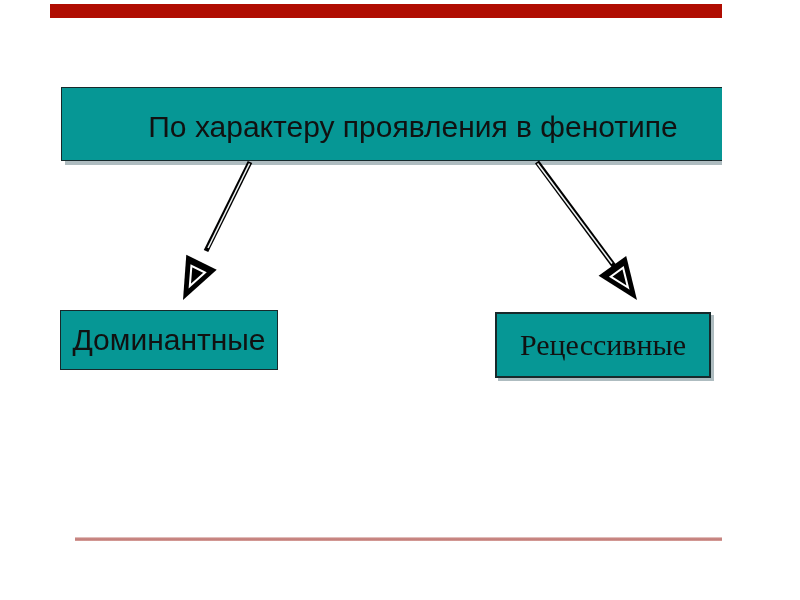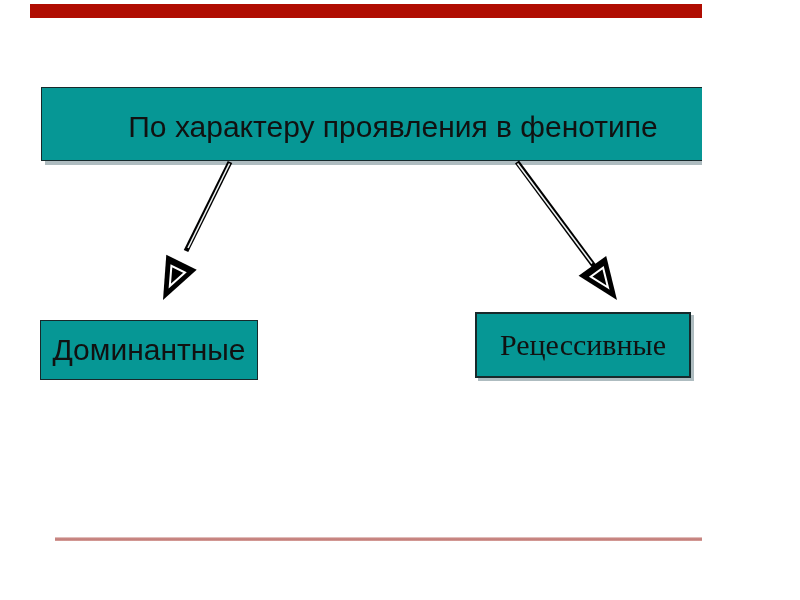--- a/index.html
+++ b/index.html
@@ -15,20 +15,21 @@
     --background:#ffffff;
   }
   html,body{margin:0;padding:0;}
   .slide{
     position:relative;
     width:702px;height:600px;
     background:var(--background);
     overflow:hidden;
     font-family:"Liberation Sans", sans-serif;
     color:var(--text-color);
+    margin-left:20px;
   }
   .top-bar{
     position:absolute;
     left:30px;top:4px;width:716px;height:14px;
     background:var(--top-bar-color);
   }
   .node{
     position:absolute;
     background:var(--node-fill);
     display:flex;align-items:center;justify-content:center;
@@ -36,21 +37,21 @@
     text-align:center;
   }
   .title-node{
     left:41px;top:87px;width:704px;height:74px;
     border:1.5px solid var(--node-border);
     box-shadow:4px 4px 0 var(--shadow-color);
     font-size:30px;
     padding-top:6px;
   }
   .node-dominant{
-    left:40px;top:320px;width:218px;height:60px;
+    left:40px;top:310px;width:218px;height:60px;
     border:1px solid var(--node-border);
     font-size:30px;
   }
   .node-recessive{
     left:475px;top:312px;width:216px;height:66px;
     border:2px solid var(--node-border);
     box-shadow:3px 3px 0 var(--shadow-color);
     font-size:30px;
     font-family:Liberation Serif, serif;
   }

